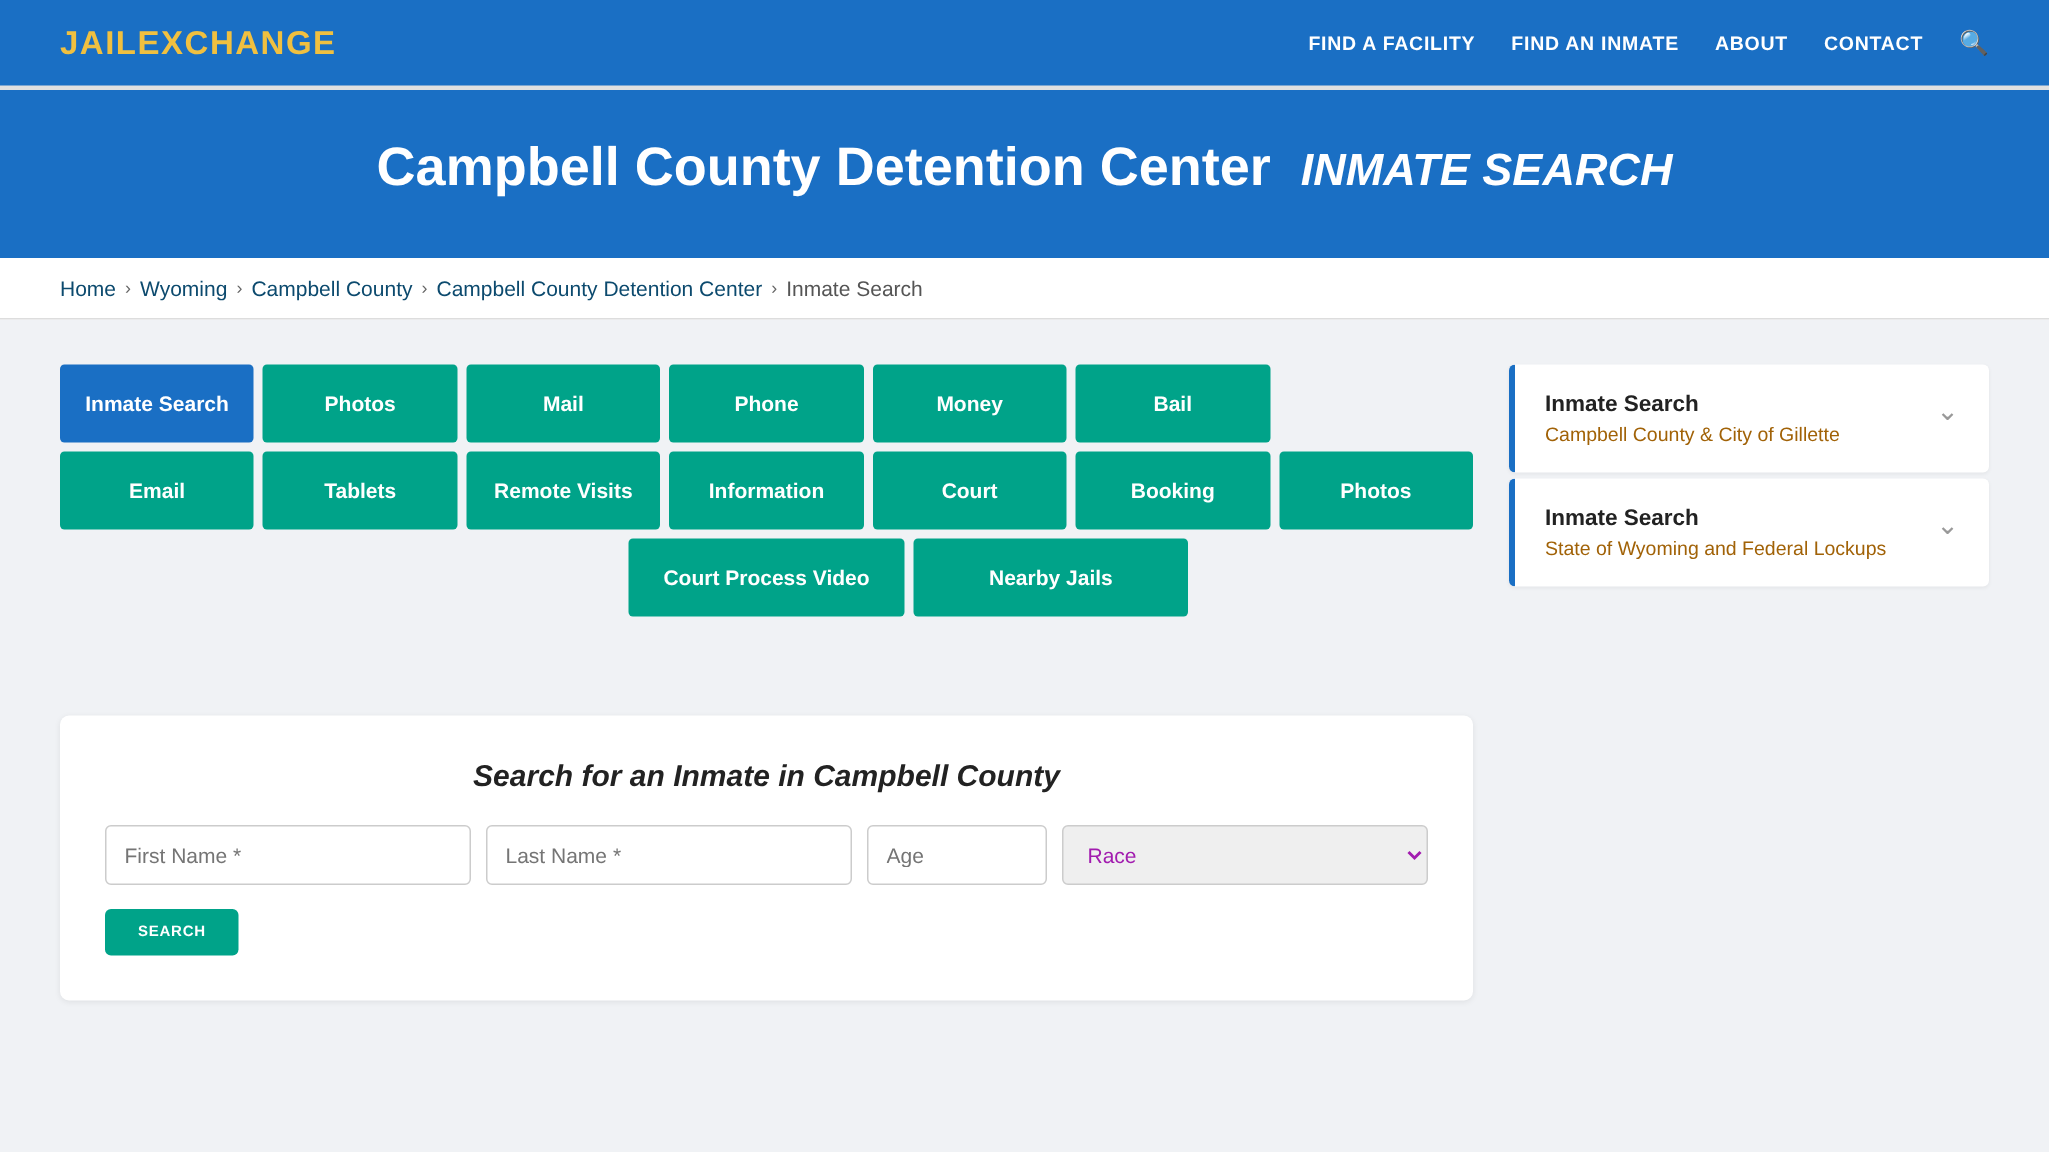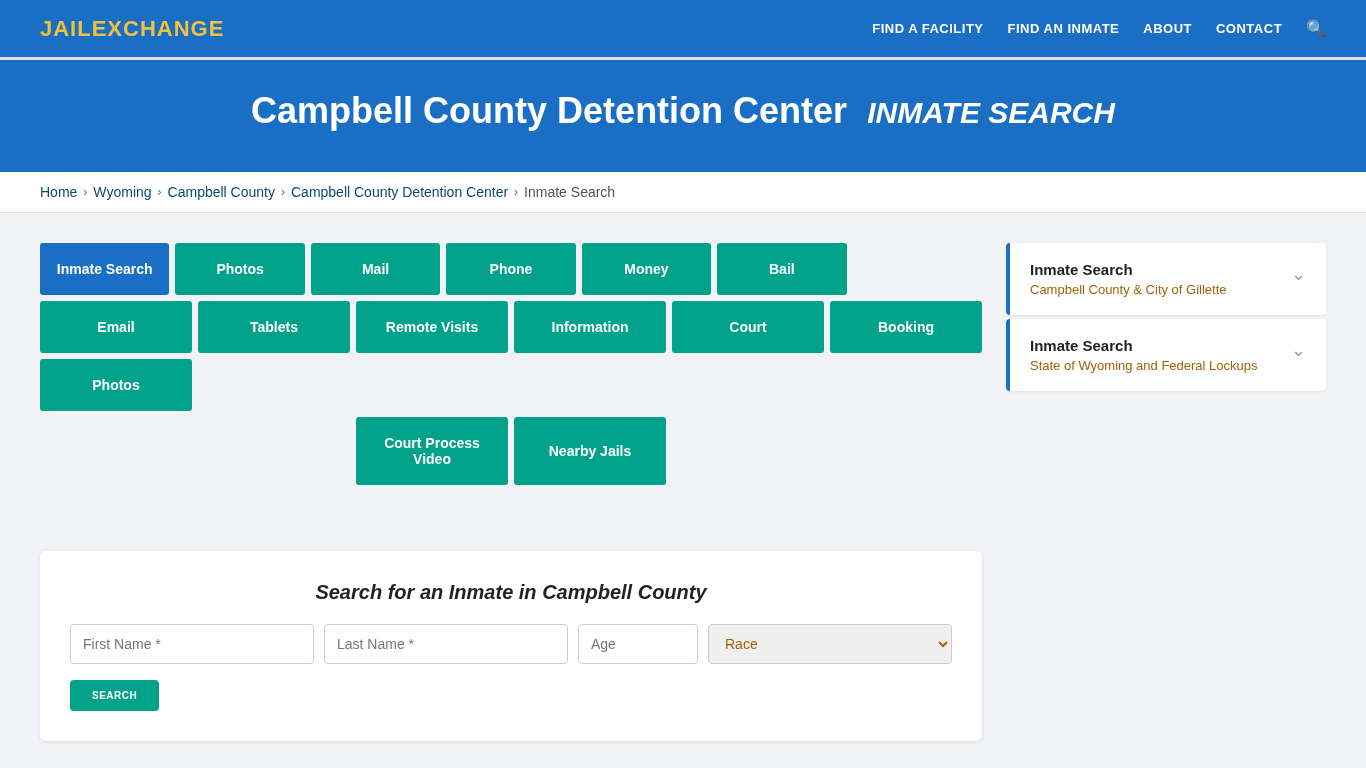--- a/index.html
+++ b/index.html
@@ -100,27 +100,27 @@
 
     
     .btn-grid {
       display: grid;
       grid-template-columns: repeat(7, 1fr);
       gap: 6px;
       margin-bottom: 6px;
     }
     .btn-grid-row2 {
       display: grid;
-      grid-template-columns: repeat(6, 1fr);
+      grid-template-columns: repeat(7, 1fr);
       gap: 6px;
       margin-bottom: 6px;
     }
     .btn-grid-row3 {
       display: grid;
-      grid-template-columns: repeat(6, 1fr);
+      grid-template-columns: repeat(5, 1fr);
       gap: 6px;
       margin-bottom: 24px;
     }
 
     .tab-btn {
       background: #00a389;
       color: white;
       border: none;
       padding: 18px 8px;
       font-size: 14px;
@@ -158,21 +158,21 @@
       display: flex;
       gap: 10px;
       margin-bottom: 16px;
     }
     .form-row input,
     .form-row select {
       border: 1px solid #ccc;
       border-radius: 4px;
       padding: 10px 12px;
       font-size: 14px;
-      color: #a16207;
+      color: #a21caf;
       flex: 1;
       outline: none;
     }
     .btn-search {
       background: #00a389;
       color: white;
       border: none;
       padding: 10px 22px;
       font-size: 10px;
       font-weight: 700;

